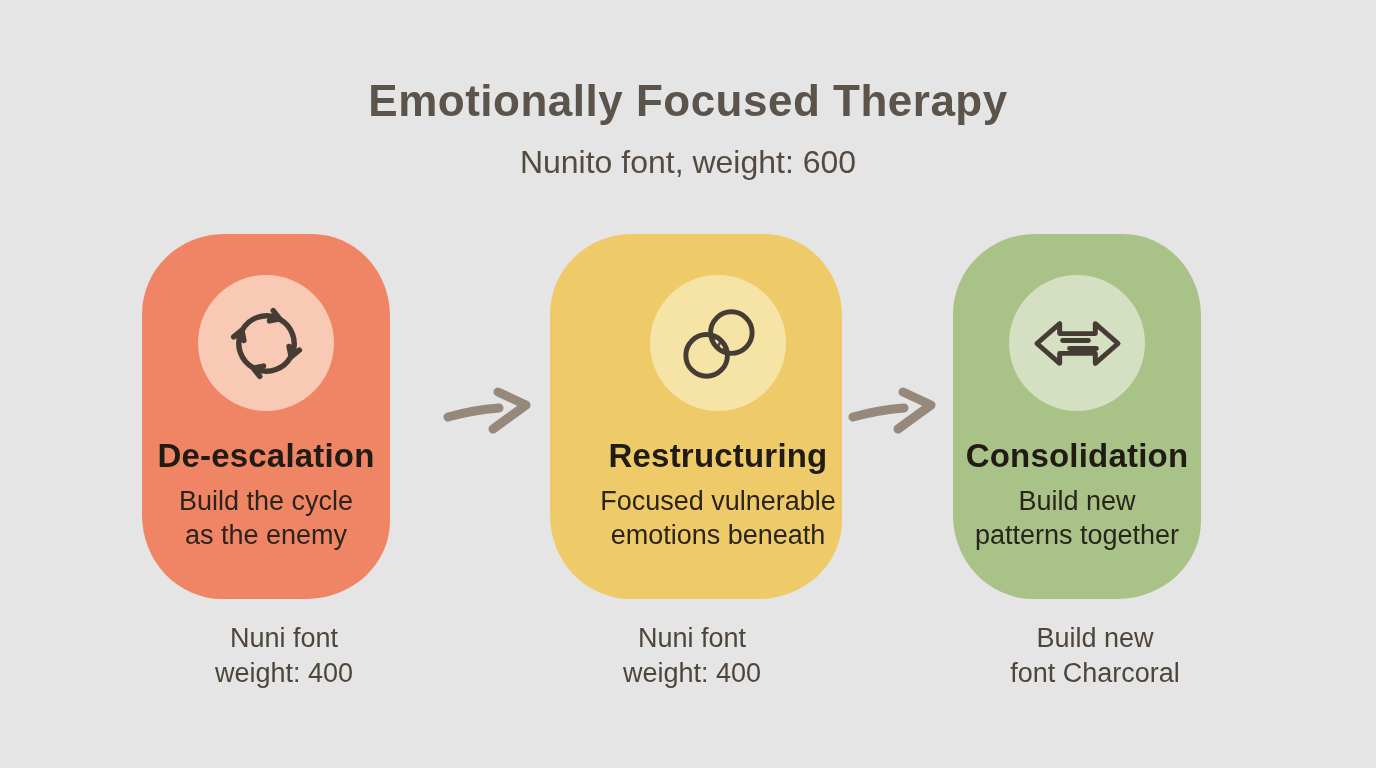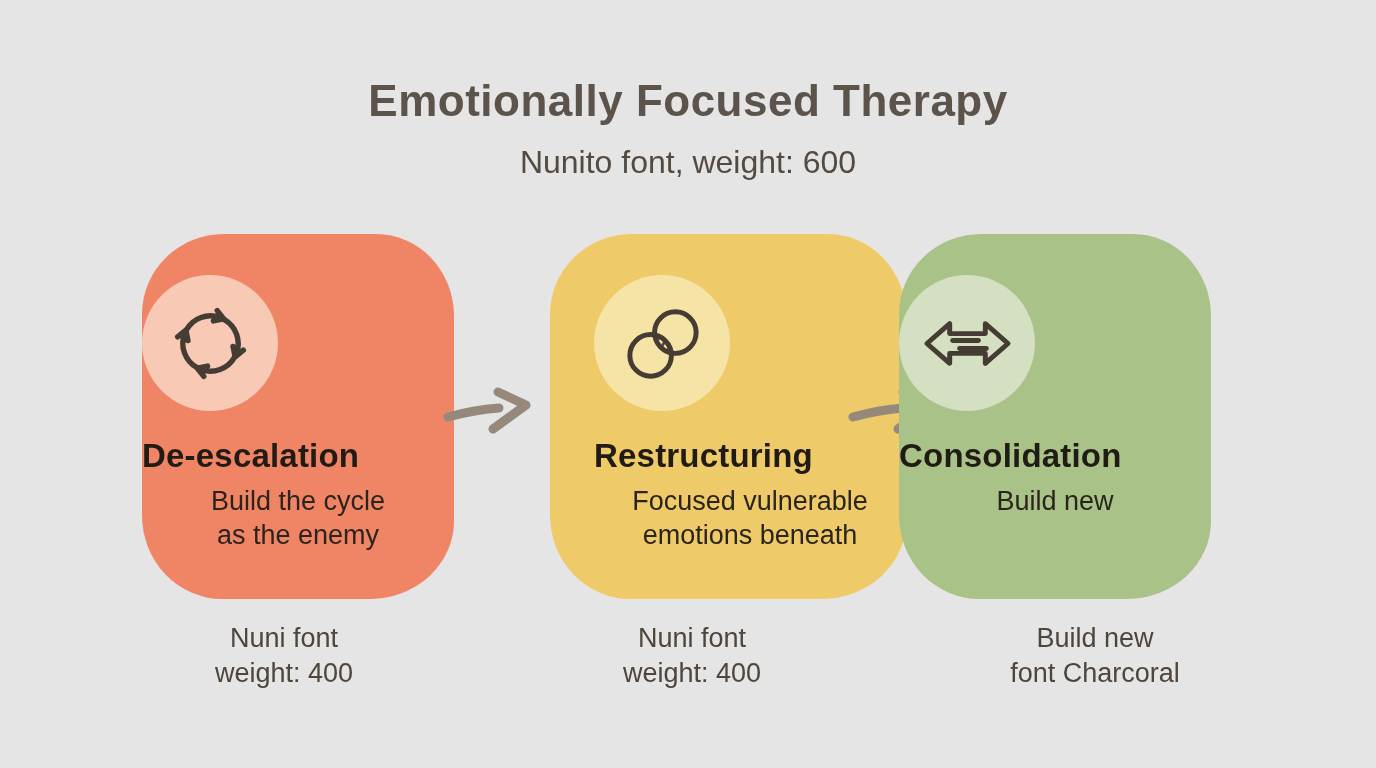--- a/index.html
+++ b/index.html
@@ -24,30 +24,31 @@
     margin: 0;
     position: absolute; left: 0; top: 144px; width: 100%;
     font-size: 32px; font-weight: 400;
     color: #554a3f;
   }
 
   
   .stage-card {
     position: absolute;
     top: 234px;
-    width: 312px;
+    width: 248px;
     height: 365px;
     background: var(--card-color, #ccc);
     border-radius: 82px 78px 84px 80px / 80px 82px 78px 84px;
     display: flex;
     flex-direction: column;
+    align-items: center;
   }
   .card-0 { left: 142px; }
   .card-1 { left: 550px; padding-left: 44px; }
-  .card-2 { left: 899px; }
+  .card-2 { left: 953px; }
 
   .icon-circle {
     margin-top: 41px;
     width: 136px; height: 136px;
     border-radius: 50%;
     background: var(--icon-bg, #eee);
     display: flex; align-items: center; justify-content: center;
     flex: 0 0 auto;
   }
 
@@ -146,20 +147,20 @@
     <div class="icon-circle">
       <svg viewBox="0 0 96 96" width="95" height="95">
         <g fill="none" stroke="#453C34" stroke-width="5" stroke-linecap="round" stroke-linejoin="round">
           <path d="M 7 48 L 30 28 L 30 38 L 66 38 L 66 28 L 89 48 L 66 68 L 66 58 L 30 58 L 30 68 Z"></path>
           <path d="M 33 45 H 59"></path>
           <path d="M 40 53 H 67"></path>
         </g>
       </svg>
     </div>
     <h2 class="stage-name">Consolidation</h2>
-    <p class="stage-desc"><span>Build new</span><br></p>
+    <p class="stage-desc"><span>Build new</span><br><span>patterns together</span></p>
   </div>
 
   <p class="caption caption-0"><span>Nuni font</span><br><span>weight: 400</span></p>
   <p class="caption caption-1"><span>Nuni font</span><br><span>weight: 400</span></p>
   <p class="caption caption-2"><span>Build new</span><br><span>font Charcoral</span></p>
 
 </div>
 
 </body></html>

